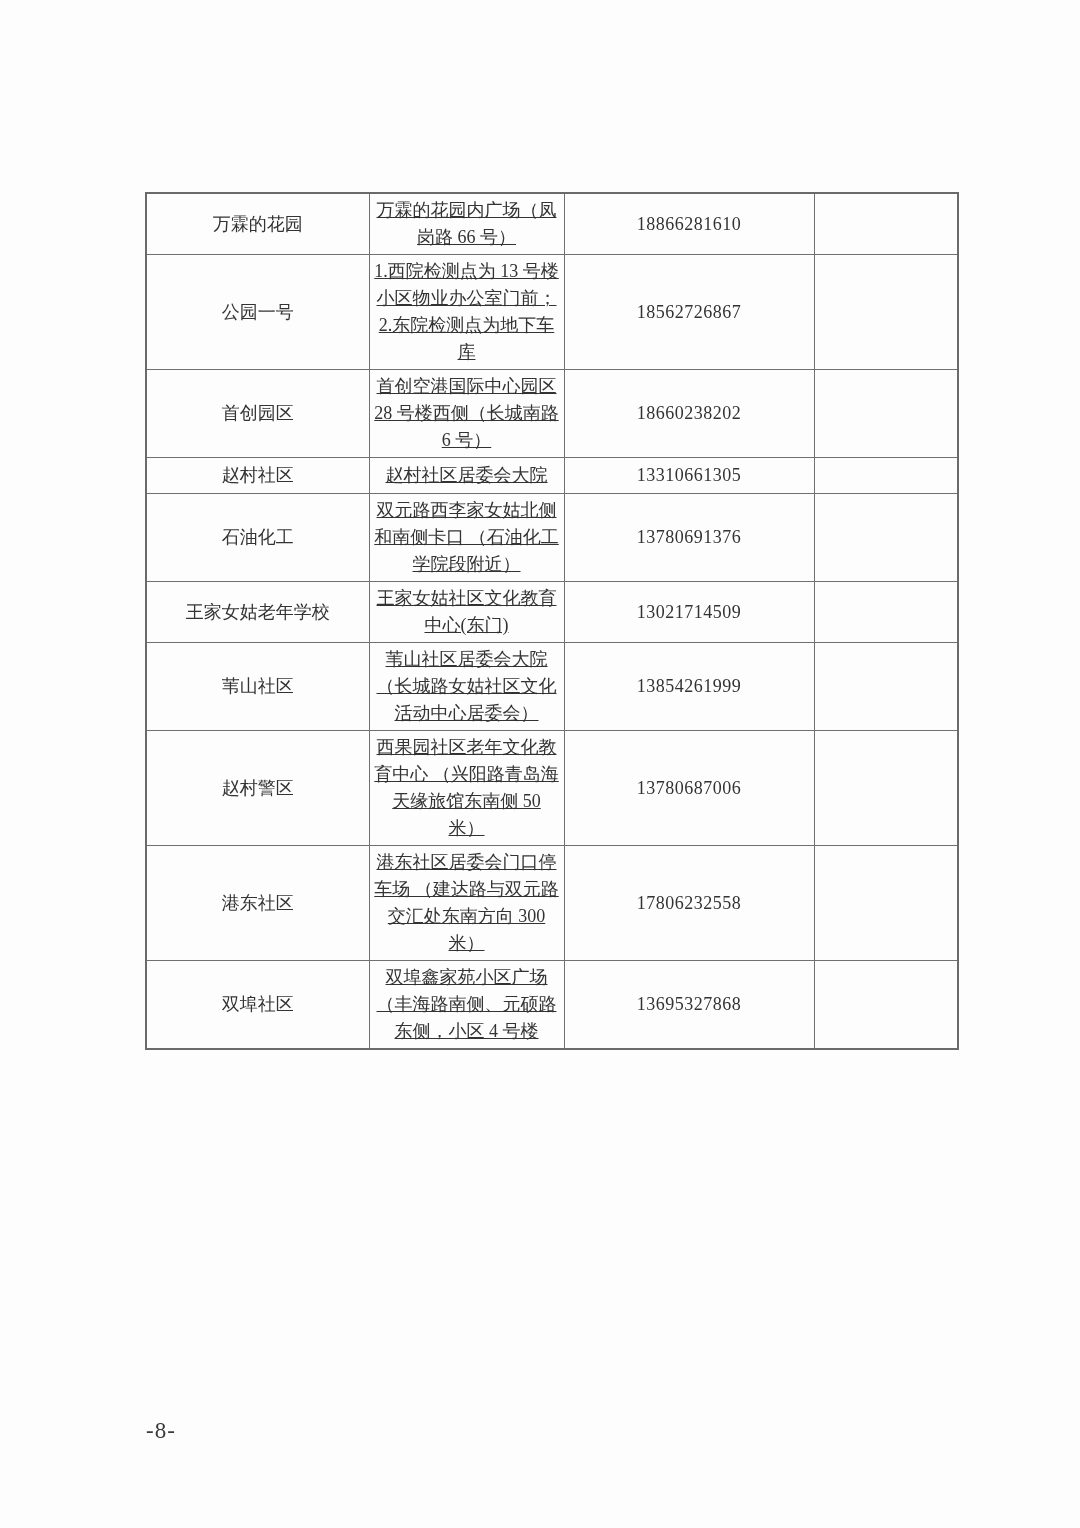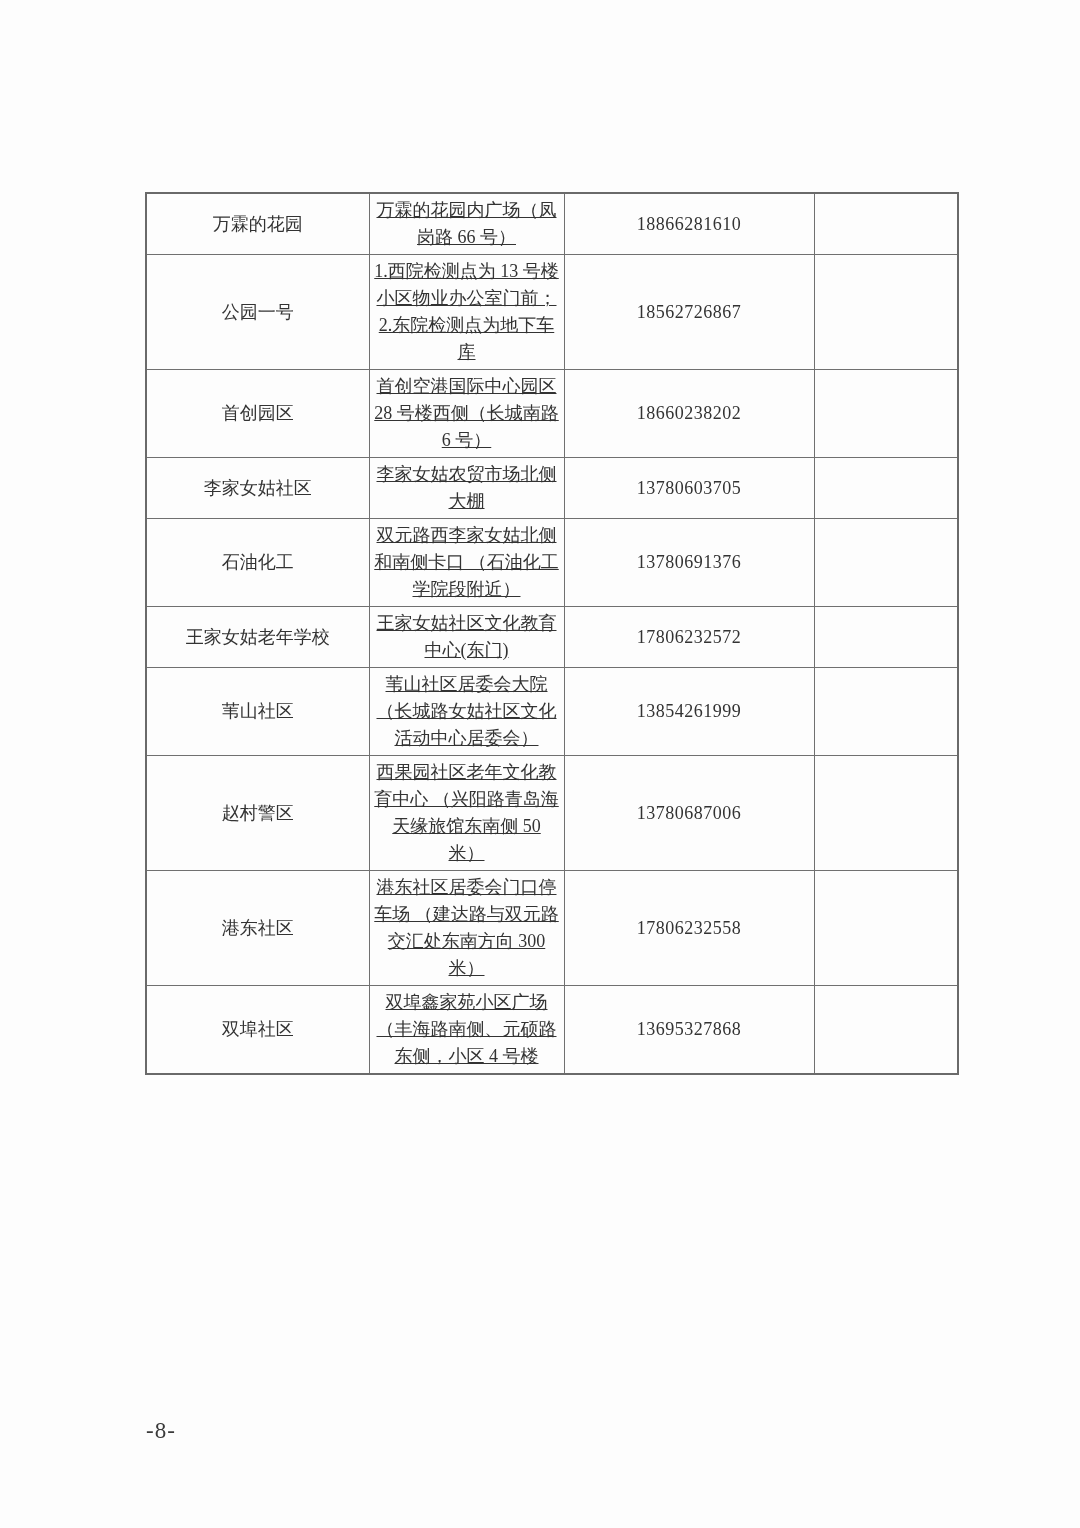--- a/index.html
+++ b/index.html
@@ -76,35 +76,35 @@
     <td class="c-phone">18562726867</td>
     <td class="c-note"></td>
   </tr>
           <tr>
     <td class="c-name">首创园区</td>
     <td class="c-addr">首创空港国际中心园区 28 号楼西侧（长城南路 6 号）</td>
     <td class="c-phone">18660238202</td>
     <td class="c-note"></td>
   </tr>
           <tr>
-    <td class="c-name">李家女姑社区</td>
-    <td class="c-addr">李家女姑农贸市场北侧大棚</td>
-    <td class="c-phone">13780603705</td>
+    <td class="c-name">赵村社区</td>
+    <td class="c-addr">赵村社区居委会大院</td>
+    <td class="c-phone">13310661305</td>
     <td class="c-note"></td>
   </tr>
           <tr>
     <td class="c-name">石油化工</td>
     <td class="c-addr">双元路西李家女姑北侧和南侧卡口 （石油化工学院段附近）</td>
     <td class="c-phone">13780691376</td>
     <td class="c-note"></td>
   </tr>
           <tr>
     <td class="c-name">王家女姑老年学校</td>
     <td class="c-addr">王家女姑社区文化教育中心(东门)</td>
-    <td class="c-phone">17806232572</td>
+    <td class="c-phone">13021714509</td>
     <td class="c-note"></td>
   </tr>
           <tr>
     <td class="c-name">苇山社区</td>
     <td class="c-addr">苇山社区居委会大院（长城路女姑社区文化活动中心居委会）</td>
     <td class="c-phone">13854261999</td>
     <td class="c-note"></td>
   </tr>
           <tr>
     <td class="c-name">赵村警区</td>

